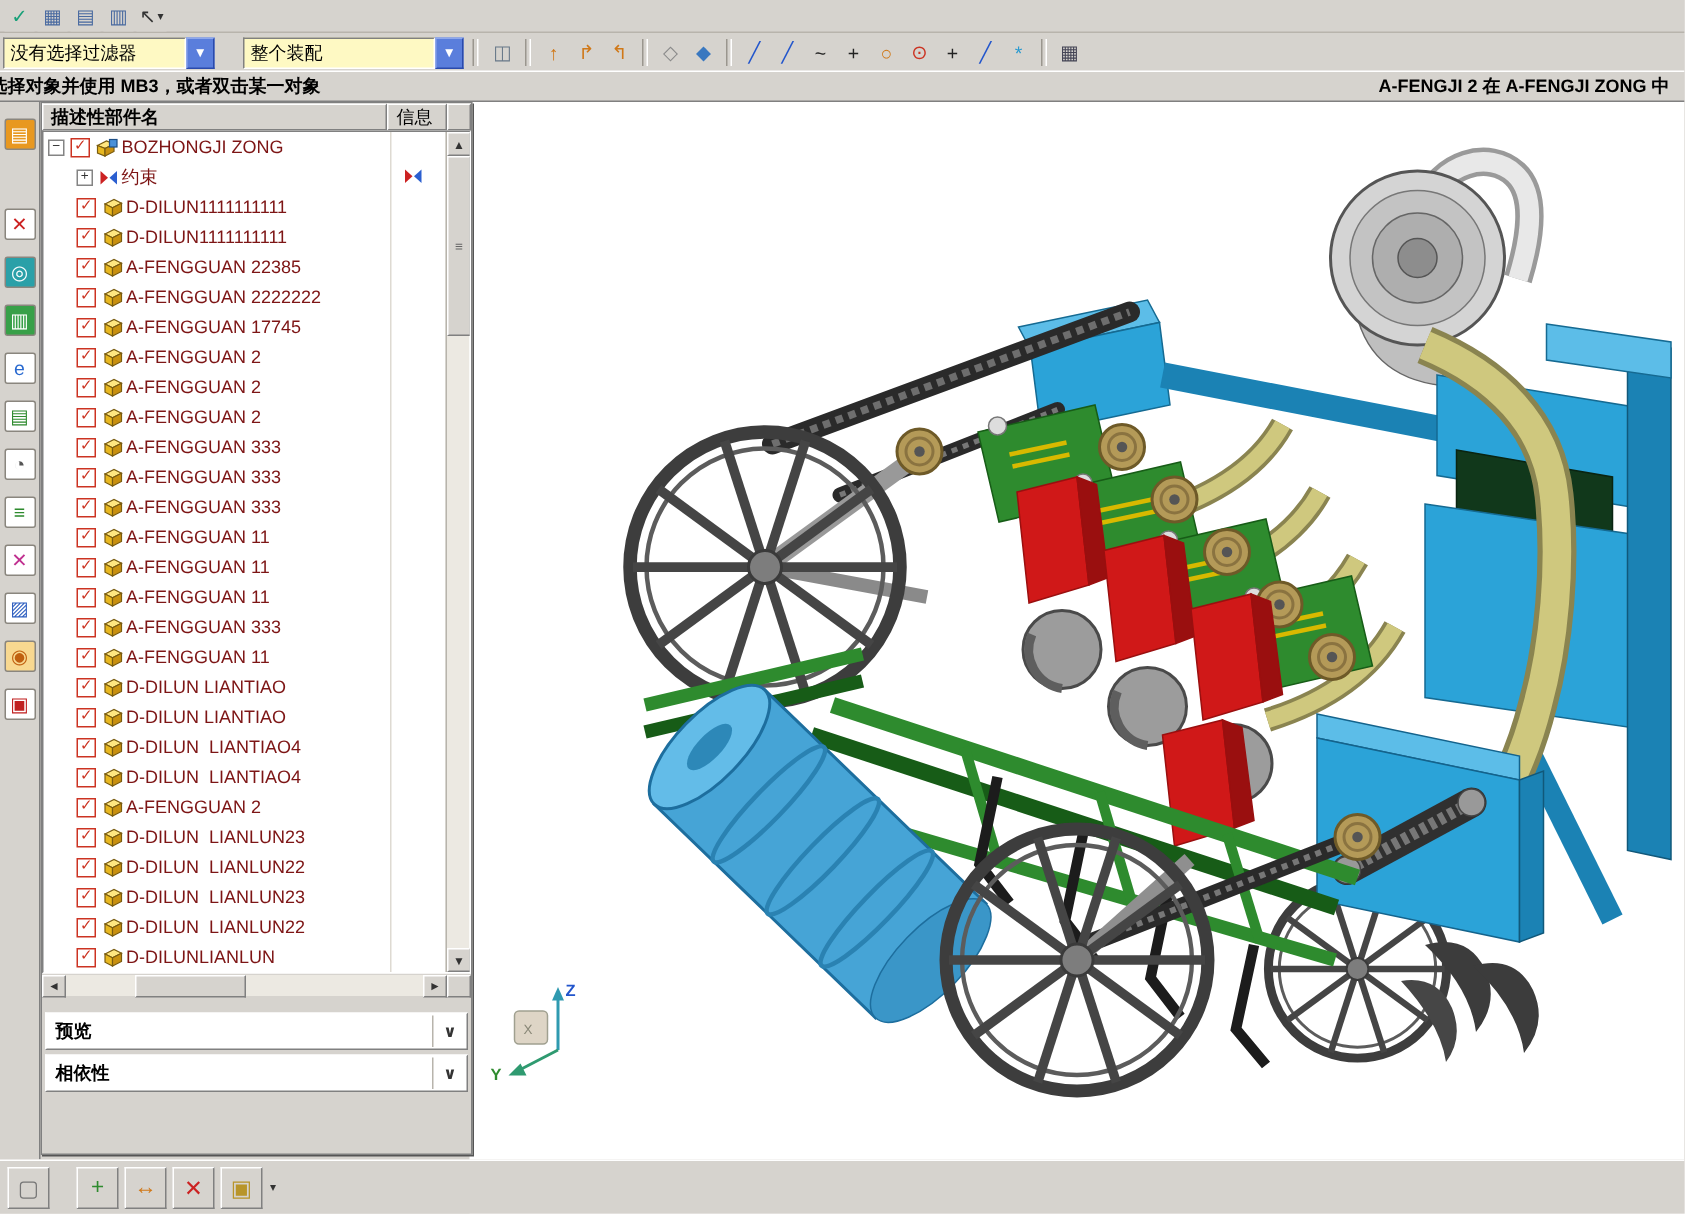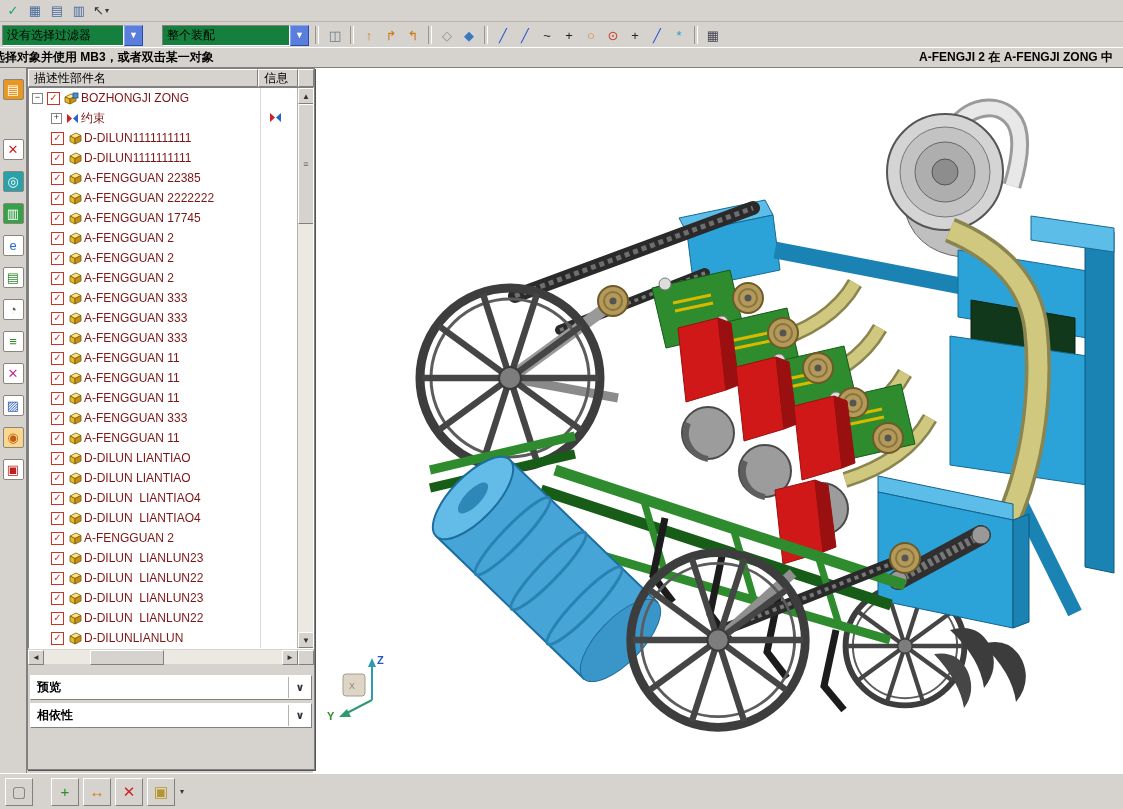--- a/index.html
+++ b/index.html
@@ -8,21 +8,21 @@
   .sunken{border:1px solid;border-color:#808080 #ffffff #ffffff #808080;}
   
   .row1{position:absolute;left:0;top:0;width:100%;height:22px;background:#d6d3ce;
     border-bottom:1px solid #b8b4ac;display:flex;align-items:center;gap:2px;padding-left:3px;box-sizing:border-box;}
   .row2{position:absolute;left:0;top:23px;width:100%;height:24px;background:#d6d3ce;
     display:flex;align-items:center;gap:3px;padding-left:2px;box-sizing:border-box;}
   .tbtn{min-width:20px;height:20px;display:flex;align-items:center;justify-content:center;
     font-size:13px;background:#d6d3ce;}
   .sep{width:2px;height:18px;border-left:1px solid #9a968e;border-right:1px solid #ffffff;margin:0 3px;}
   .dd{display:flex;align-items:center;}
-  .dd-box{width:112px;height:17px;background:#15803d;font-size:12px;padding:1px 4px;overflow:hidden;white-space:nowrap;}
+  .dd-box{width:112px;height:17px;background:#fef9c3;font-size:12px;padding:1px 4px;overflow:hidden;white-space:nowrap;}
   .dd-btn{width:17px;height:19px;background:#5a7edc;color:#fff;font-size:9px;display:flex;
     align-items:center;justify-content:center;border:1px solid;border-color:#8fa8ec #2a4aac #2a4aac #8fa8ec;}
   .caret{font-size:8px;color:#333;margin-left:1px;}
   
   .statusbar{position:absolute;left:0;top:47px;width:100%;height:21px;background:#d6d3ce;
     border-top:1px solid #ffffff;border-bottom:1px solid #808080;display:flex;align-items:center;
     justify-content:space-between;font-size:12px;font-weight:bold;box-sizing:border-box;overflow:hidden;}
   .statusbar .left{margin-left:-7px;white-space:nowrap;}
   .statusbar .right{padding-right:10px;white-space:nowrap;}
   
@@ -374,21 +374,21 @@
     <div class="ricon" style="background:#ffffff;color:#555555">◔</div>
     <div class="ricon" style="background:#ffffff;color:#2e8b2e">≡</div>
     <div class="ricon" style="background:#ffffff;color:#c03090">✕</div>
     <div class="ricon" style="background:#ffffff;color:#3060c0">▨</div>
     <div class="ricon" style="background:#f8d890;color:#c06010">◉</div>
     <div class="ricon" style="background:#ffffff;color:#c02020">▣</div>
   </div>
 
 <div class="navpanel">
   <div class="colheads">
-    <div class="colhead raised" style="width:232px;">描述性部件名</div>
+    <div class="colhead raised" style="width:232px;font-weight:bold;">描述性部件名</div>
     <div class="colhead raised" style="width:40px;">信息</div>
     <div class="colhead raised" style="width:16px;"></div>
   </div>
   <div class="tree">
     <div class="info-sep"></div>
     <div id="tree-rows">
         <div class="trow">
           <span class="expander">−</span>
           <span class="cbx">✓</span>
           <span class="picon">

